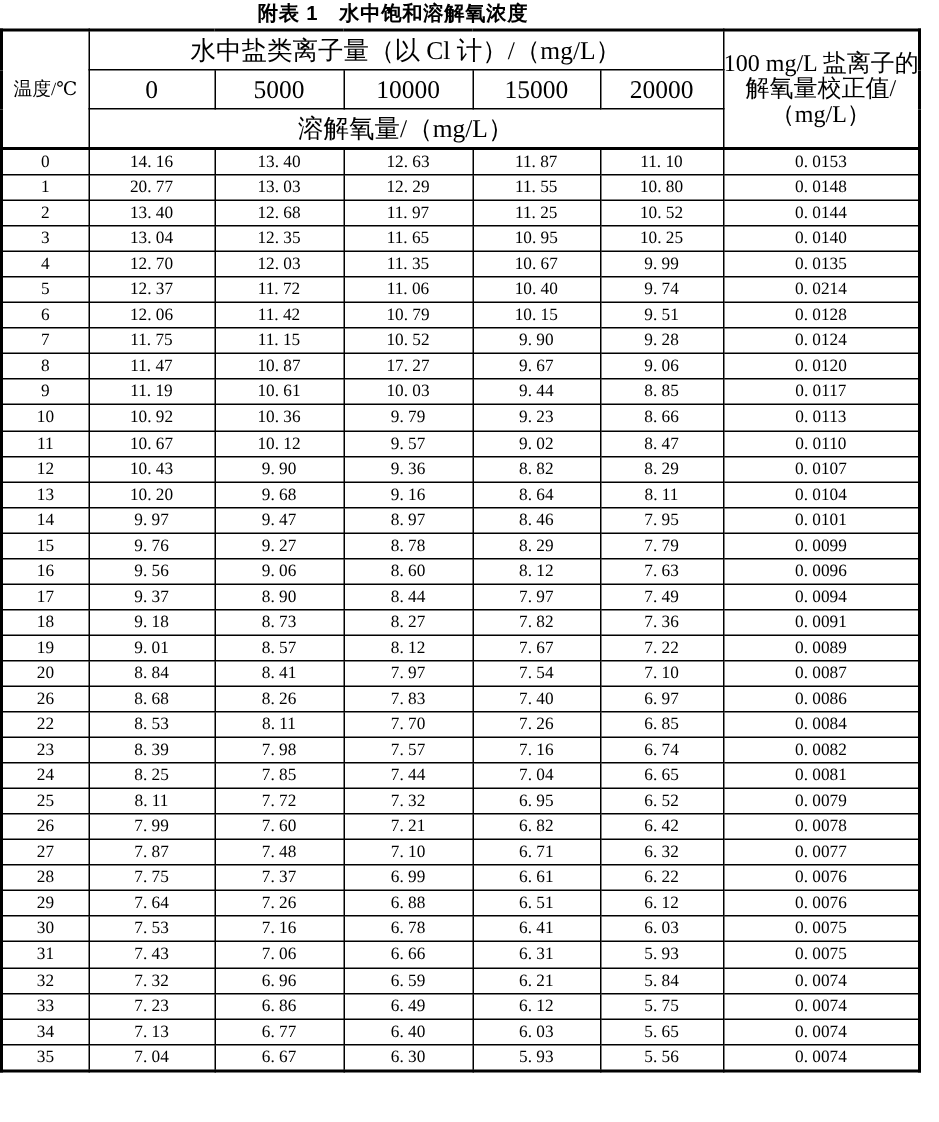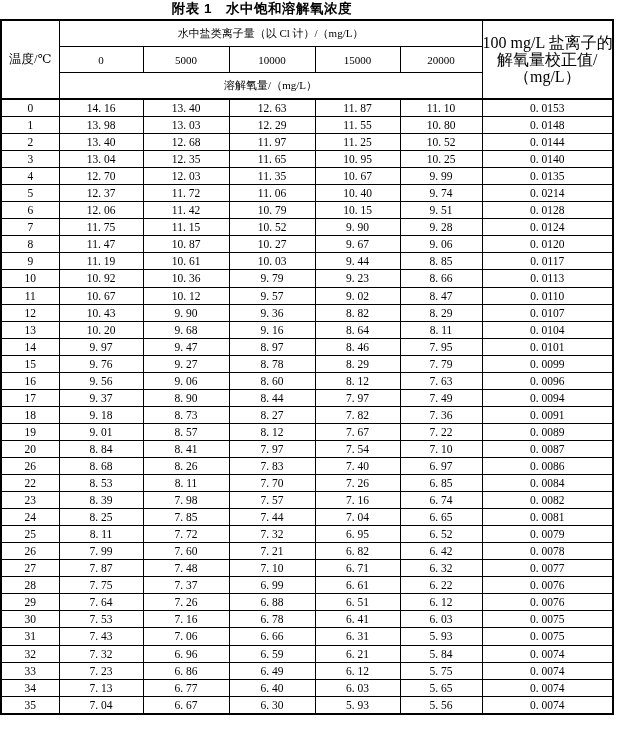--- a/index.html
+++ b/index.html
@@ -36,21 +36,21 @@
     border: 1px solid #000;
     text-align: center;
     vertical-align: middle;
     padding: 0;
     font-weight: normal;
     overflow: hidden;
     white-space: nowrap;
   }
   thead th {
     height: 25px;
-    font-size: 11px;
+    font-size: 17px;
   }
   thead {
     border-bottom: 2px solid #000;
   }
   th.temp-head {
     font-size: 12.5px;
   }
   th.corr-head {
     font-size: 16px;
     line-height: 17px;
@@ -106,21 +106,21 @@
           <td class="temp-col">0</td>
           <td>14. 16</td>
           <td>13. 40</td>
           <td>12. 63</td>
           <td>11. 87</td>
           <td>11. 10</td>
           <td>0. 0153</td>
         </tr>
         <tr>
           <td class="temp-col">1</td>
-          <td>13. 98</td>
+          <td>20. 77</td>
           <td>13. 03</td>
           <td>12. 29</td>
           <td>11. 55</td>
           <td>10. 80</td>
           <td>0. 0148</td>
         </tr>
         <tr>
           <td class="temp-col">2</td>
           <td>13. 40</td>
           <td>12. 68</td>
@@ -171,21 +171,21 @@
           <td>11. 15</td>
           <td>10. 52</td>
           <td>9. 90</td>
           <td>9. 28</td>
           <td>0. 0124</td>
         </tr>
         <tr>
           <td class="temp-col">8</td>
           <td>11. 47</td>
           <td>10. 87</td>
-          <td>10. 27</td>
+          <td>17. 27</td>
           <td>9. 67</td>
           <td>9. 06</td>
           <td>0. 0120</td>
         </tr>
         <tr>
           <td class="temp-col">9</td>
           <td>11. 19</td>
           <td>10. 61</td>
           <td>10. 03</td>
           <td>9. 44</td>

